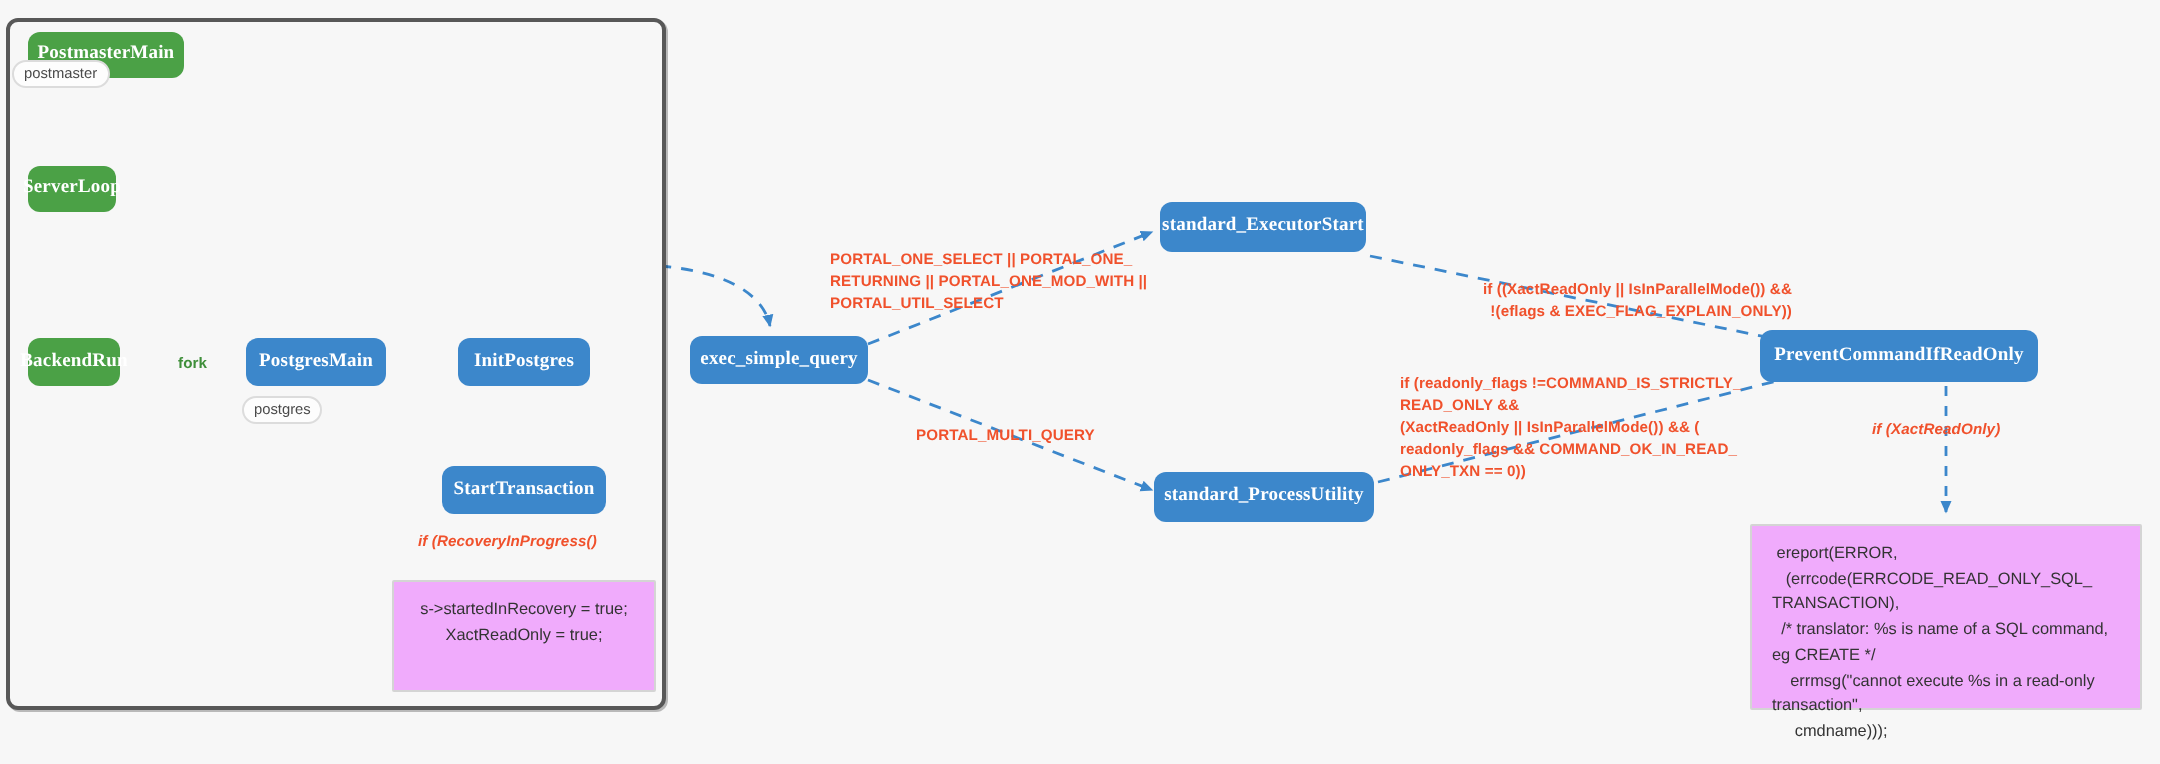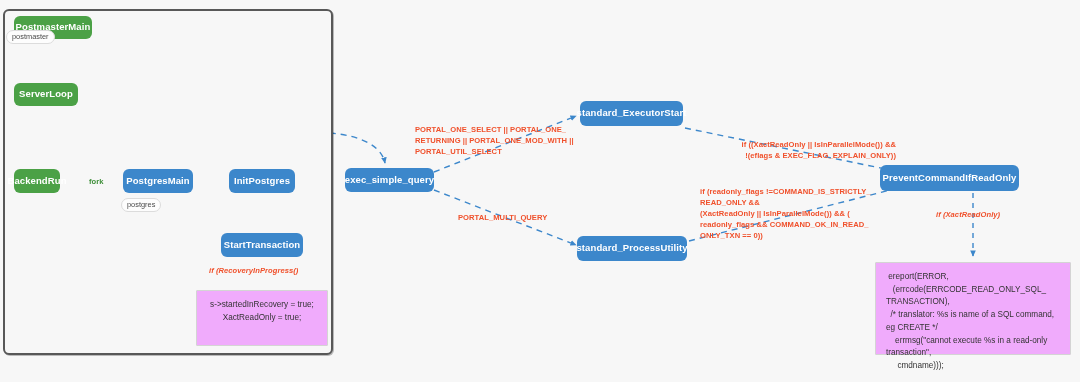--- a/index.html
+++ b/index.html
@@ -47,20 +47,21 @@
     color: #ffffff;
     font-size: 9.5px;
     font-weight: 600;
     letter-spacing: 0.1px;
     display: flex;
     align-items: center;
     justify-content: center;
     text-align: center;
     line-height: 1.1;
     white-space: nowrap;
+    font-family: Liberation Serif, serif;
   }
   .node.green { background: #4ba146; }
   .node.blue  { background: #3c87cb; }
 
   
   .note-box {
     position: absolute;
     box-sizing: border-box;
     border: 1px solid #d4d4d4;
     border-radius: 1px;
@@ -145,21 +146,21 @@
 
     <path d="M 689 241 L 910 185" stroke="#3c87cb" stroke-width="1.4" stroke-dasharray="6,5" fill="none" marker-end="url(#arrow-blue)"></path>
 
     <path d="M 973 193 L 973 256" stroke="#3c87cb" stroke-width="1.4" stroke-dasharray="5,5" fill="none" marker-end="url(#arrow-blue)"></path>
   </svg>
 
   <div class="group-box" style="left:3px; top:9px; width:330px; height:346px;"></div>
 
   <div class="node green" style="left:14px; top:16px; width:78px; height:23px;">PostmasterMain</div>
 
-  <div class="node green" style="left:14px; top:83px; width:64px; height:23px;">ServerLoop</div>
+  <div class="node green" style="left:14px; top:83px; width:44px; height:23px;">ServerLoop</div>
 
   <div class="node green" style="left:14px; top:169px; width:46px; height:24px;">BackendRun</div>
 
   <div class="node blue" style="left:123px; top:169px; width:70px; height:24px;">PostgresMain</div>
 
   <div class="node blue" style="left:229px; top:169px; width:66px; height:24px;">InitPostgres</div>
 
   <div class="node blue" style="left:221px; top:233px; width:82px; height:24px;">StartTransaction</div>
 
   <div class="node blue" style="left:580px; top:101px; width:103px; height:25px;">standard_ExecutorStart</div>

